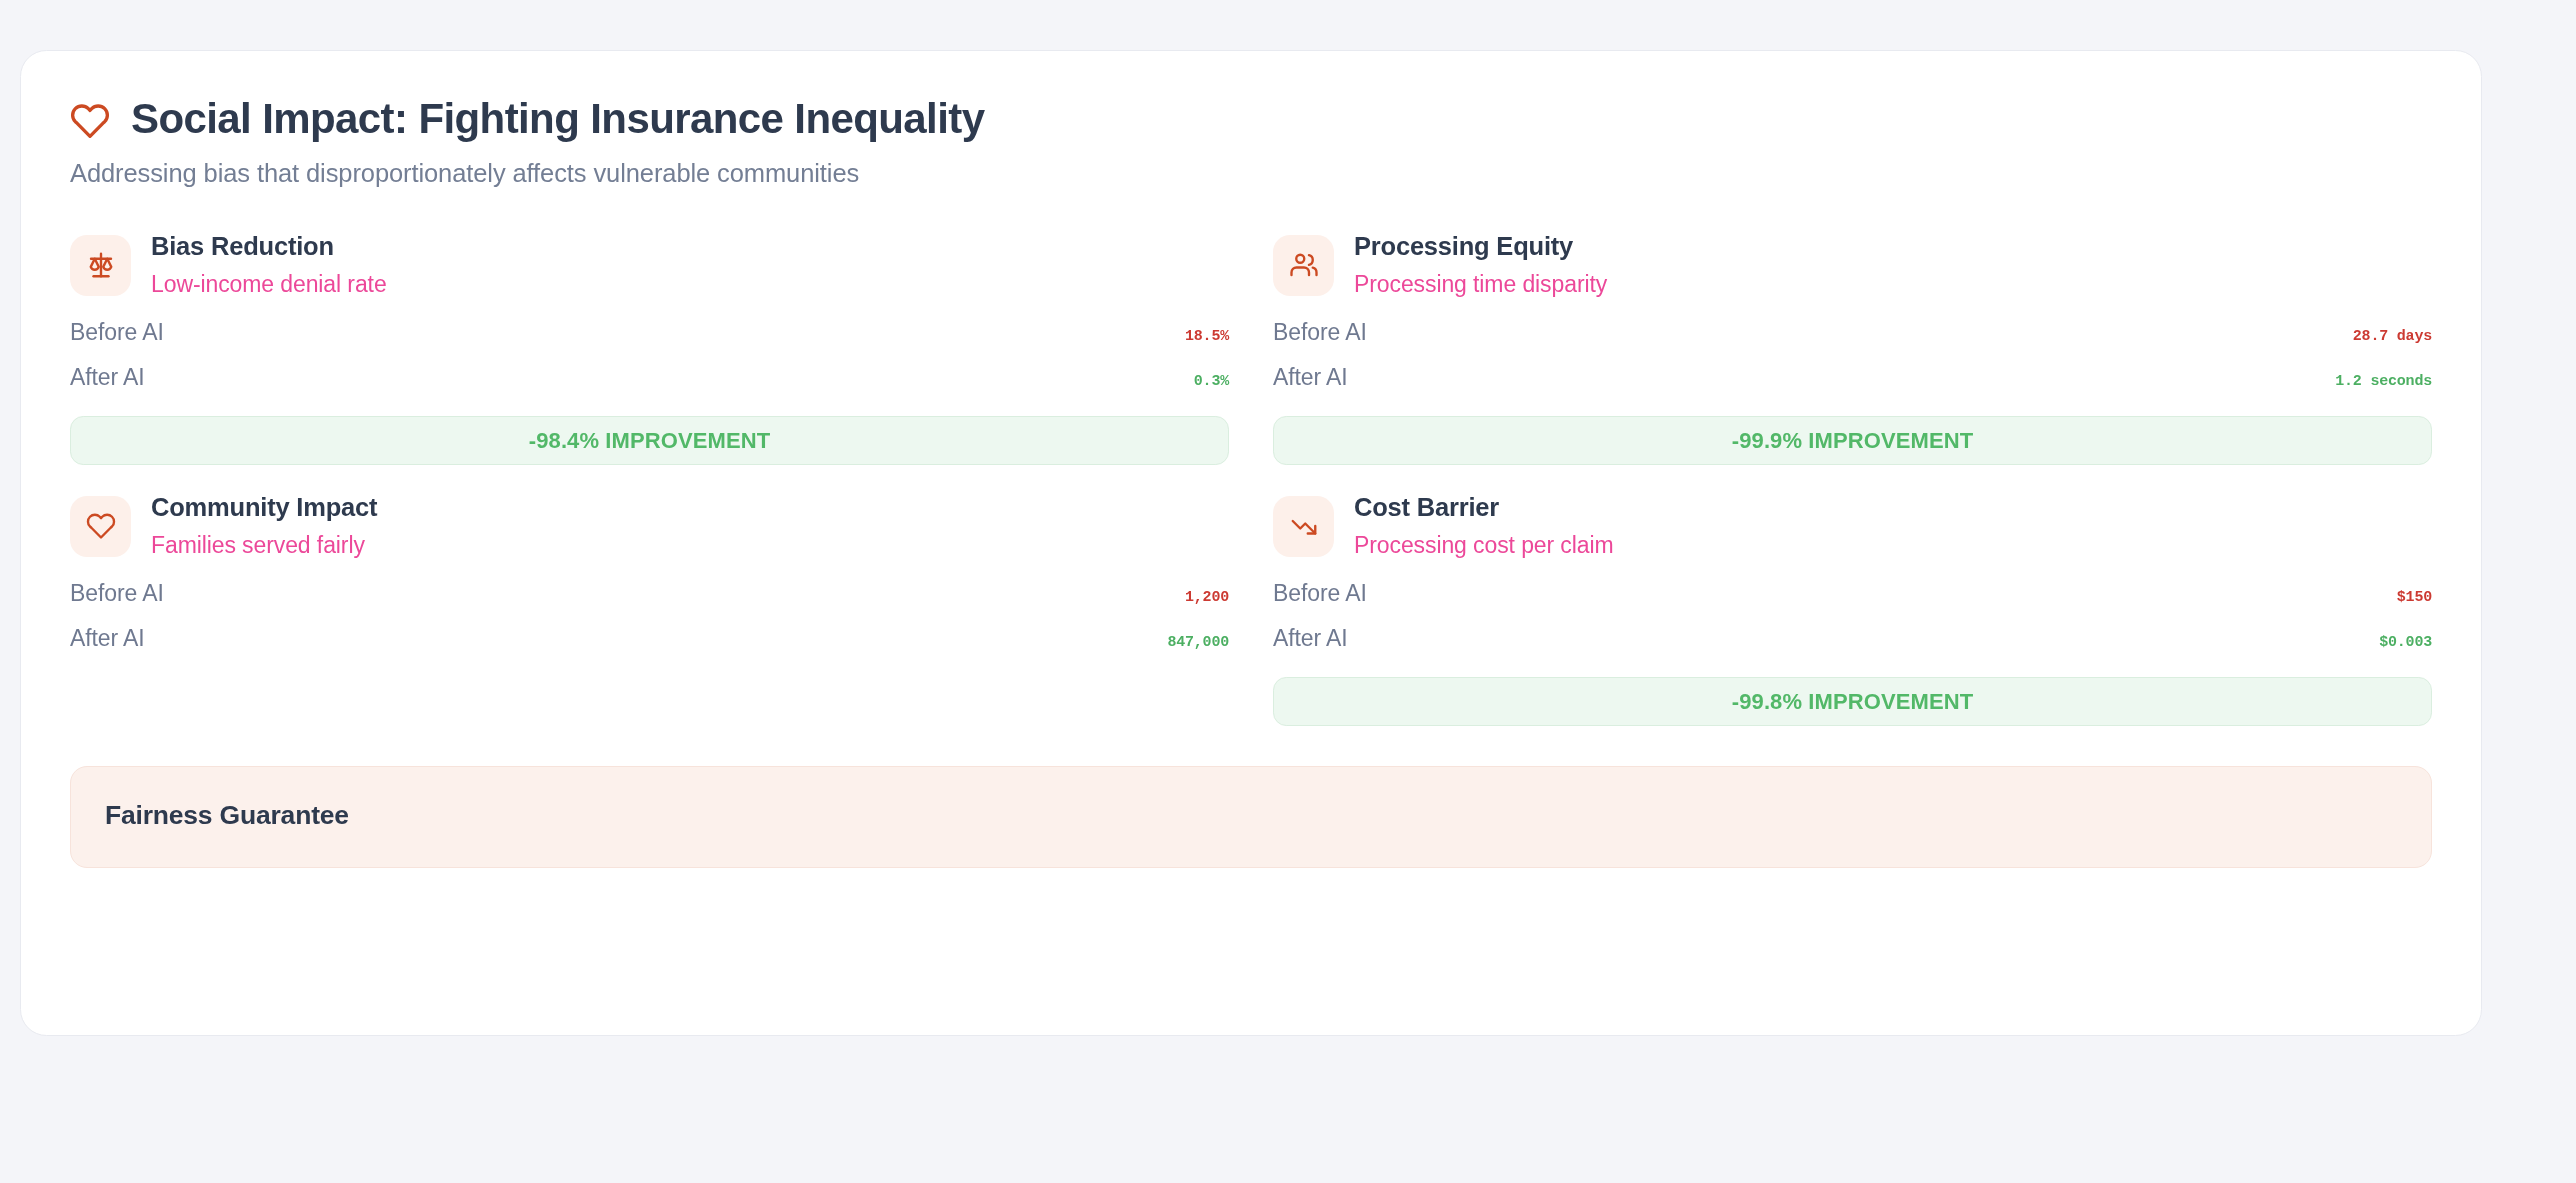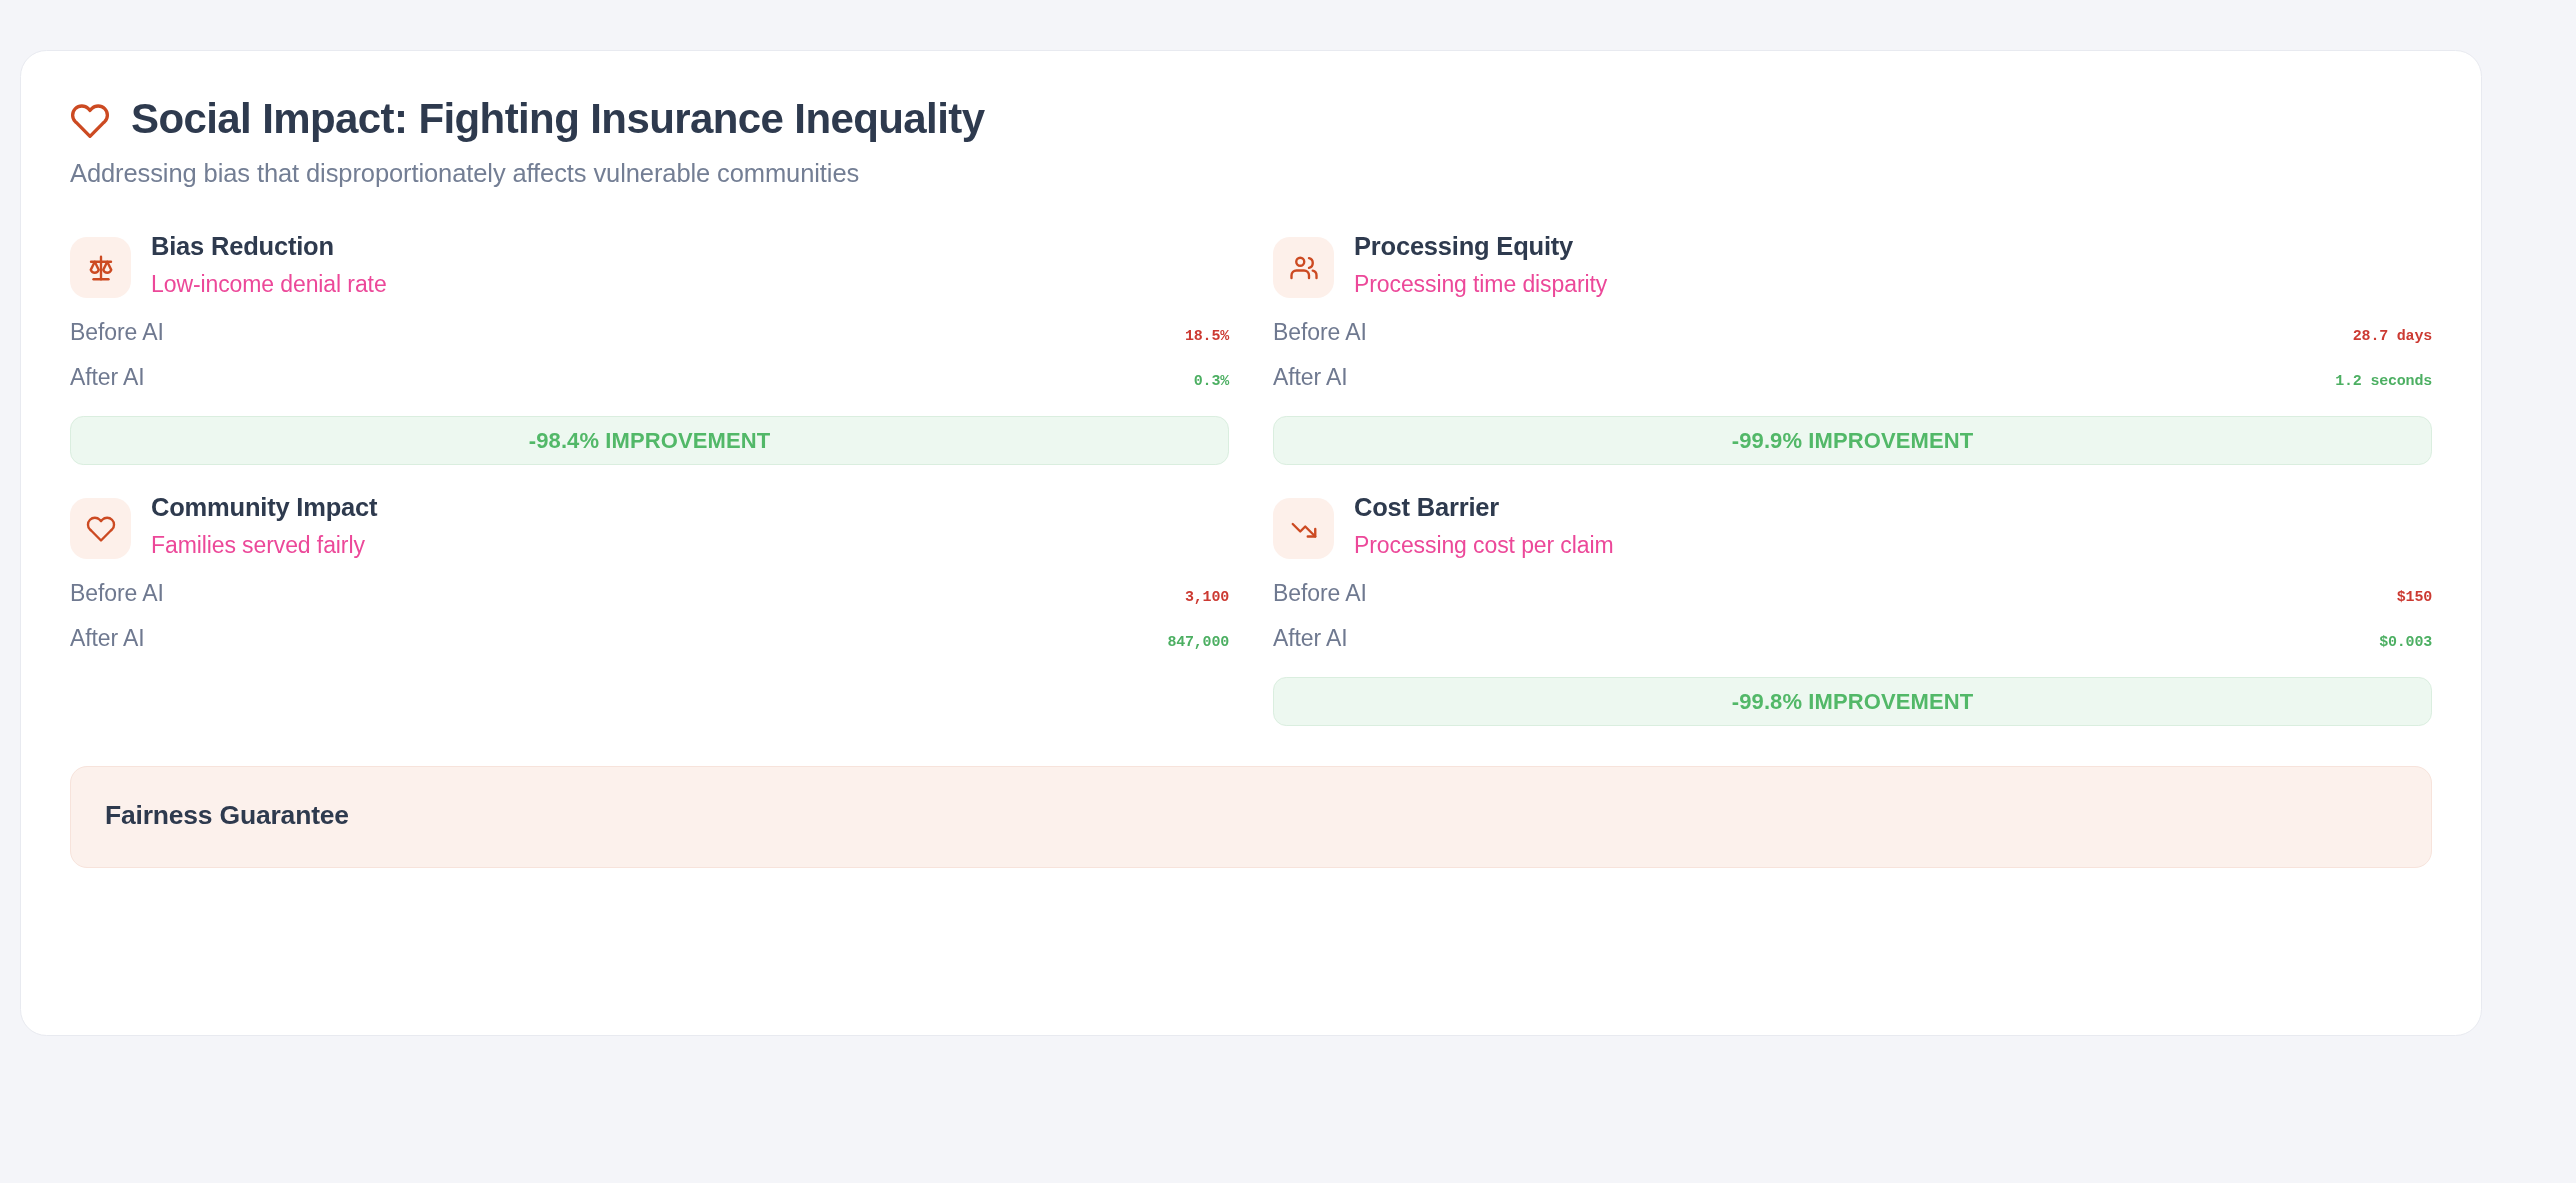--- a/index.html
+++ b/index.html
@@ -63,21 +63,21 @@
     display: grid;
     grid-template-columns: 1fr 1fr;
     column-gap: 44px;
     row-gap: 28px;
   }
 
   .metric-card { width: 100%; }
 
   .metric-head {
     display: flex;
-    align-items: flex-end;
+    align-items: center;
     gap: 20px;
   }
 
   .metric-icon-box {
     width: 61px;
     height: 61px;
     flex: 0 0 61px;
     border-radius: 17px;
     background: #fdf0ea;
     display: flex;
@@ -251,21 +251,21 @@
             </svg>
           </div>
           <div>
             <div class="metric-label">Community Impact</div>
             <div class="metric-sublabel">Families served fairly</div>
           </div>
         </div>
         <div class="metric-rows">
           <div class="metric-row">
             <span class="metric-row-label">Before AI</span>
-            <span class="metric-row-value value-before">3,100</span>
+            <span class="metric-row-value value-before">1,200</span>
           </div>
           <div class="metric-row">
             <span class="metric-row-label">After AI</span>
             <span class="metric-row-value value-after">847,000</span>
           </div>
         </div>
       </div>
 
       <div class="metric-card">
         <div class="metric-head">

